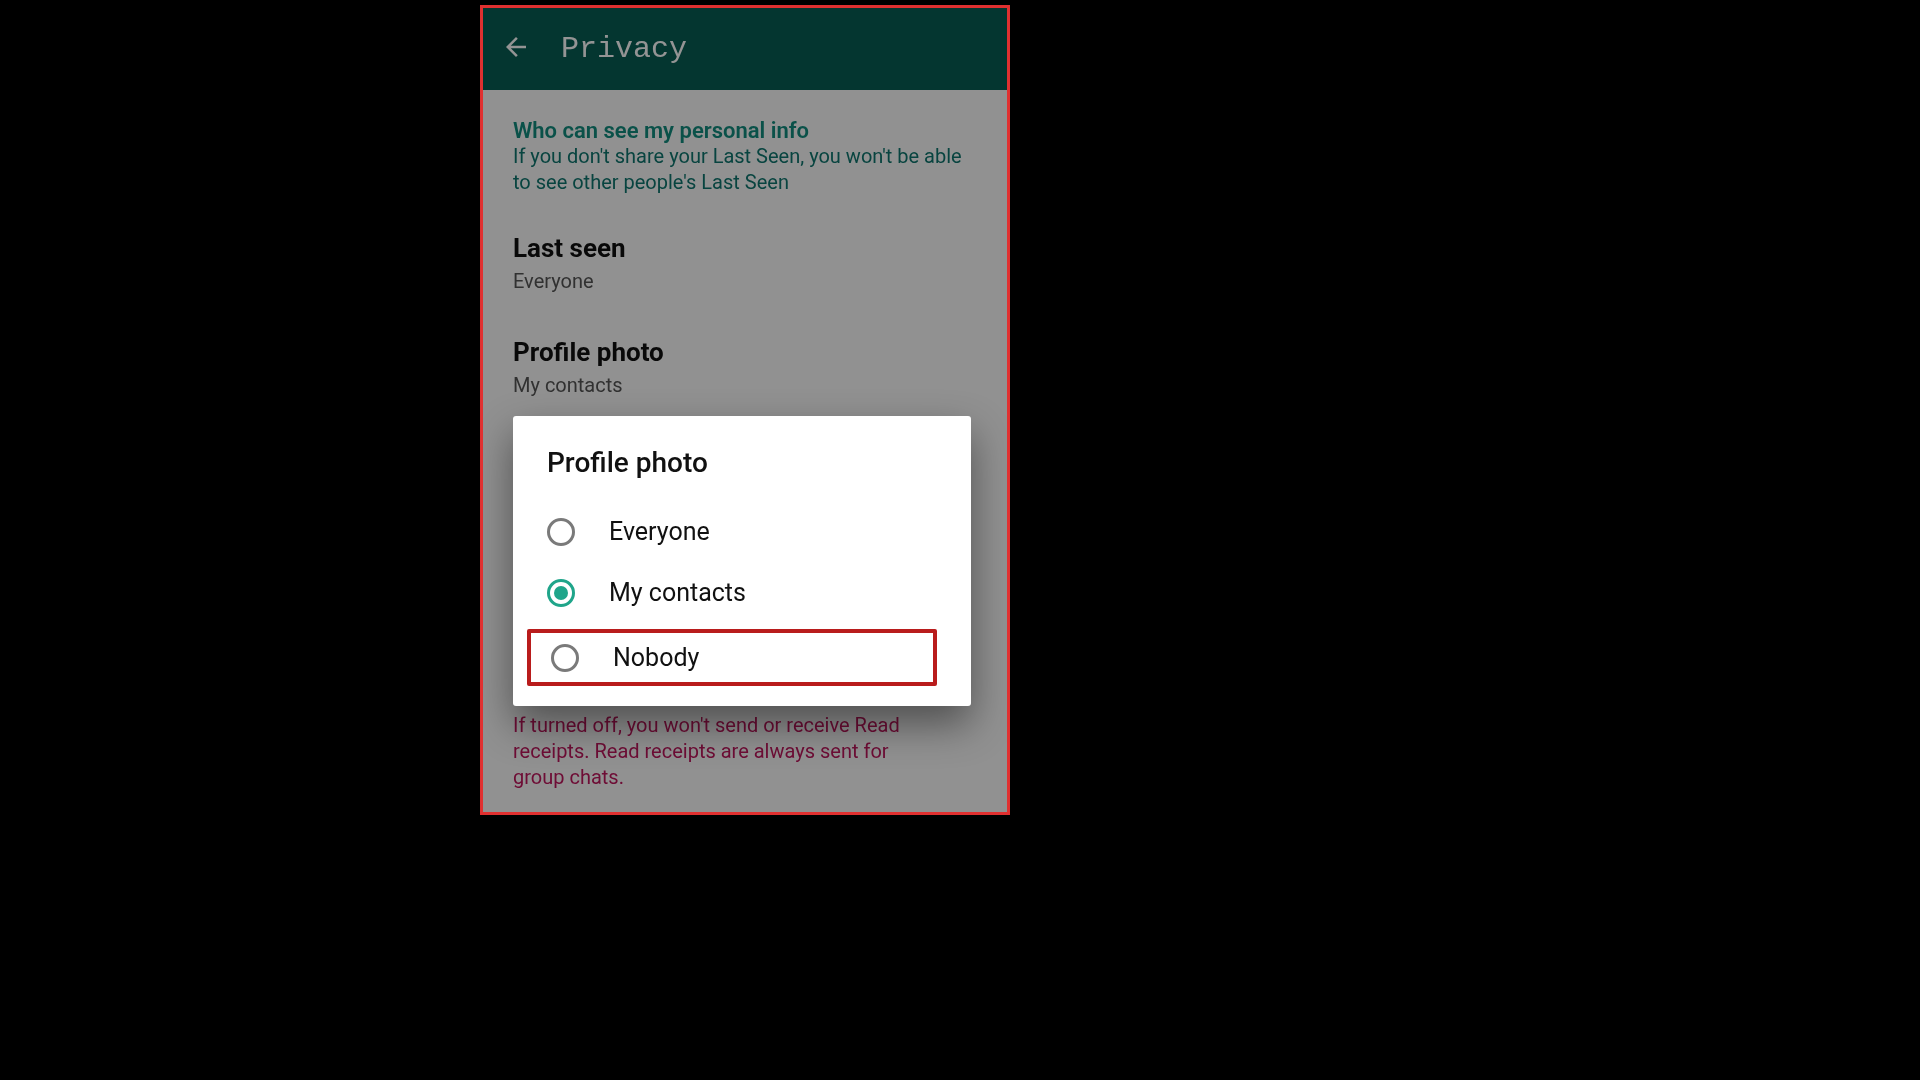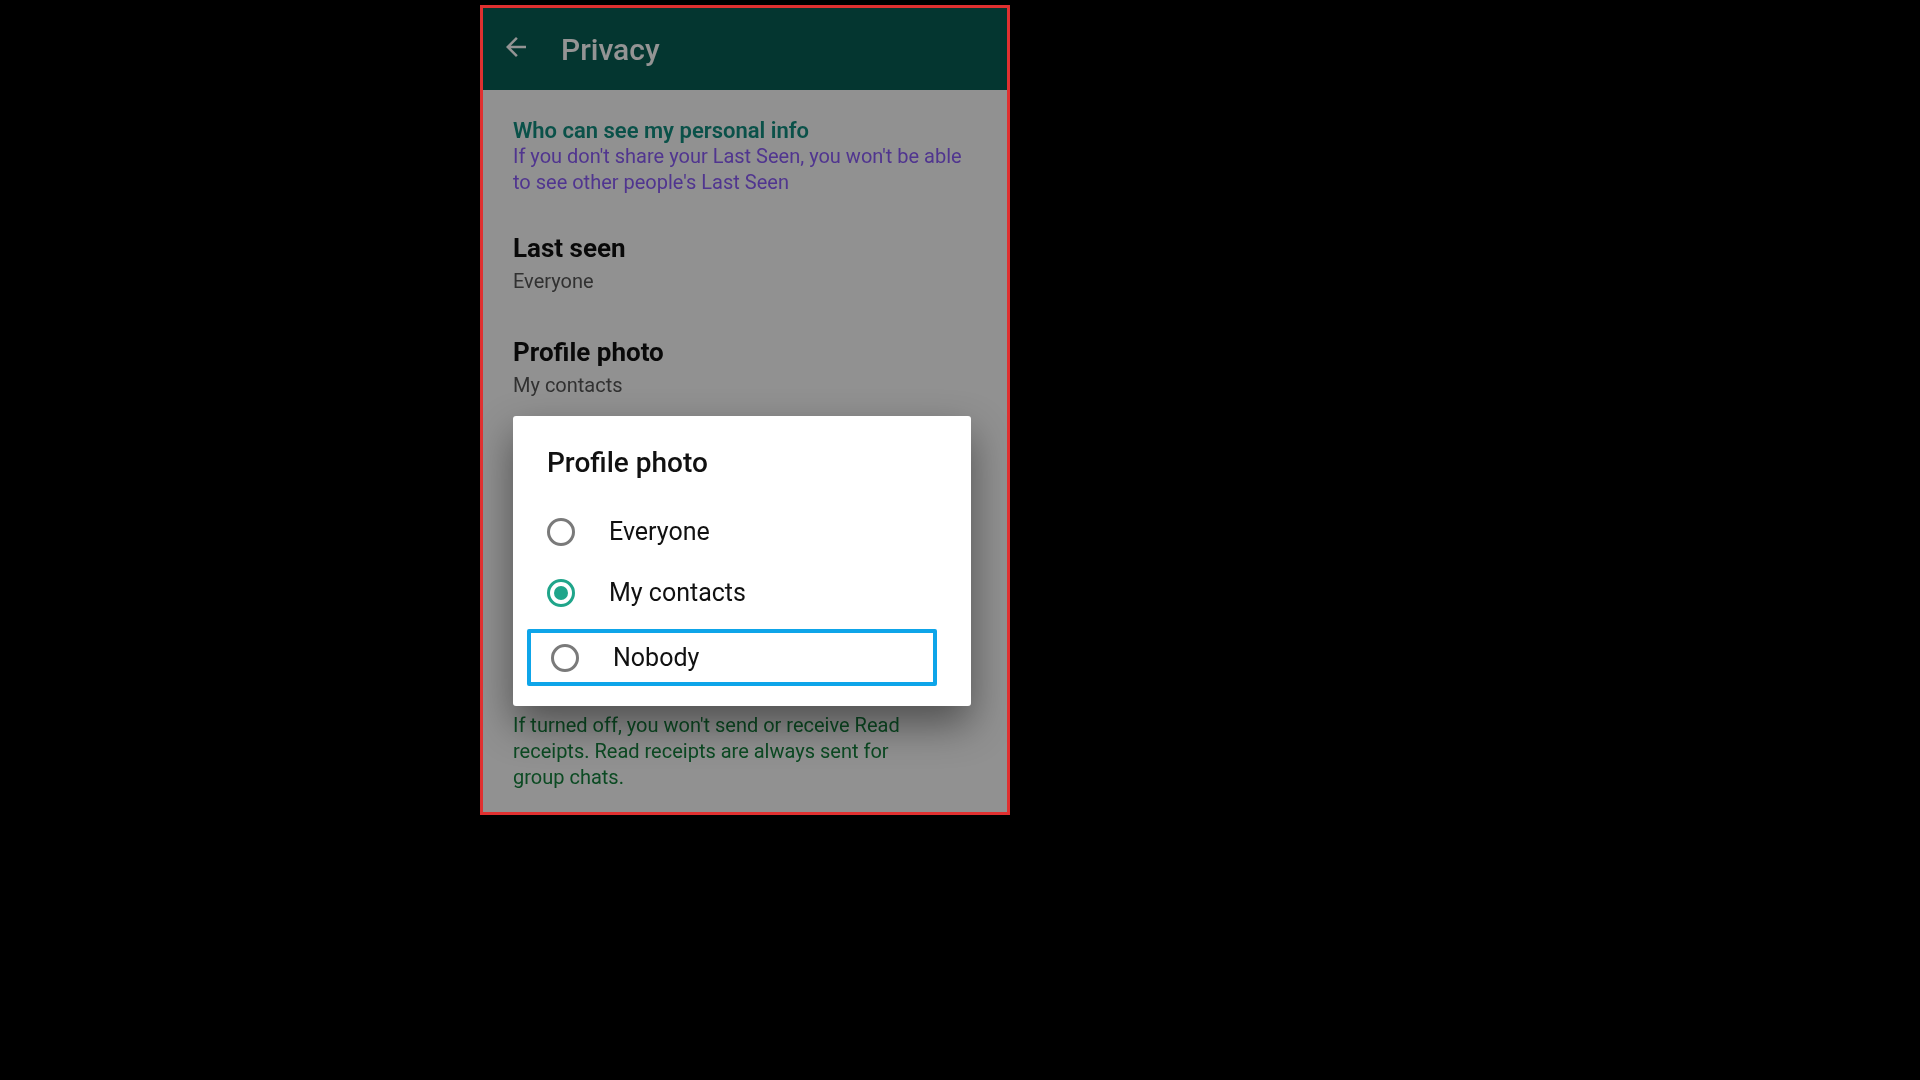--- a/index.html
+++ b/index.html
@@ -14,29 +14,30 @@
     }
     .overlay-dim { position:absolute; inset:0; background: rgba(0,0,0,0.42); z-index:5; pointer-events:none; }
     .appbar {
       position: relative;
       height: 82px;
       background: #075e54;
       display: flex;
       align-items: center;
       padding: 0 18px;
       gap: 30px;
+      font-family: Liberation Mono, monospace;
     }
     .back-icon svg { width: 30px; height: 30px; fill: #ffffff; }
     .appbar-title { color: #fff; font-size: 30px; font-weight: 500; }
     .content { padding: 28px 30px 0 30px; background: #fafafa; height: calc(100% - 82px); }
     .section-header { color: #128c7e; font-size: 22px; font-weight: 600; margin-bottom: 0; }
-    .section-sub { color: #8b5cf6; font-size: 20px; line-height: 1.3; margin-bottom: 38px; }
+    .section-sub { color: #0f766e; font-size: 20px; line-height: 1.3; margin-bottom: 38px; }
     .pref-title { color: #111; font-size: 26px; font-weight: 700; margin-top: 10px; }
     .pref-value { color: #555; font-size: 20px; margin-top: 6px; margin-bottom: 44px; }
-    .read-receipts-note { color: #15803d; font-size: 20px; line-height: 1.3; position:absolute; left:30px; right:46px; top: 704px; max-width: 400px;}
+    .read-receipts-note { color: #be185d; font-size: 20px; line-height: 1.3; position:absolute; left:30px; right:46px; top: 704px; max-width: 400px;}
     
     .dialog {
       position: absolute;
       left: 30px; right: 36px;
       top: 408px;
       background: #fff;
       border-radius: 3px;
       box-shadow: 0 18px 40px rgba(0,0,0,.45);
       z-index: 10;
       padding: 30px 0 14px 0;
@@ -45,21 +46,21 @@
     .option-row {
       display: flex; align-items: center;
       padding: 16px 18px 16px 34px;
       gap: 34px;
       cursor: pointer;
     }
     .radio { width: 28px; height: 28px; border-radius: 50%; border: 3px solid #7a7a7a; background:#fff; display:flex; align-items:center; justify-content:center; }
     .radio.selected { border-color: #1fa58a; }
     .radio.selected .dot { width: 14px; height: 14px; border-radius: 50%; background:#1fa58a; }
     .option-label { font-size: 25px; color: #111; }
-    .highlight-box { border: 4px solid #0ea5e9; border-radius: 2px; margin: 6px 34px 6px 14px; padding: 10px 0 10px 20px; }
+    .highlight-box { border: 4px solid #b91c1c; border-radius: 2px; margin: 6px 34px 6px 14px; padding: 10px 0 10px 20px; }
     .highlight-box .radio { margin-left: 0; }
   </style>
 </head>
 <body>
 
 <div class="stage">
   <div class="appbar">
     <span class="back-icon">
       <svg viewBox="0 0 24 24">
           <path d="M20 11H7.83l5.59-5.59L12 4l-8 8 8 8 1.41-1.41L7.83 13H20z"></path>

